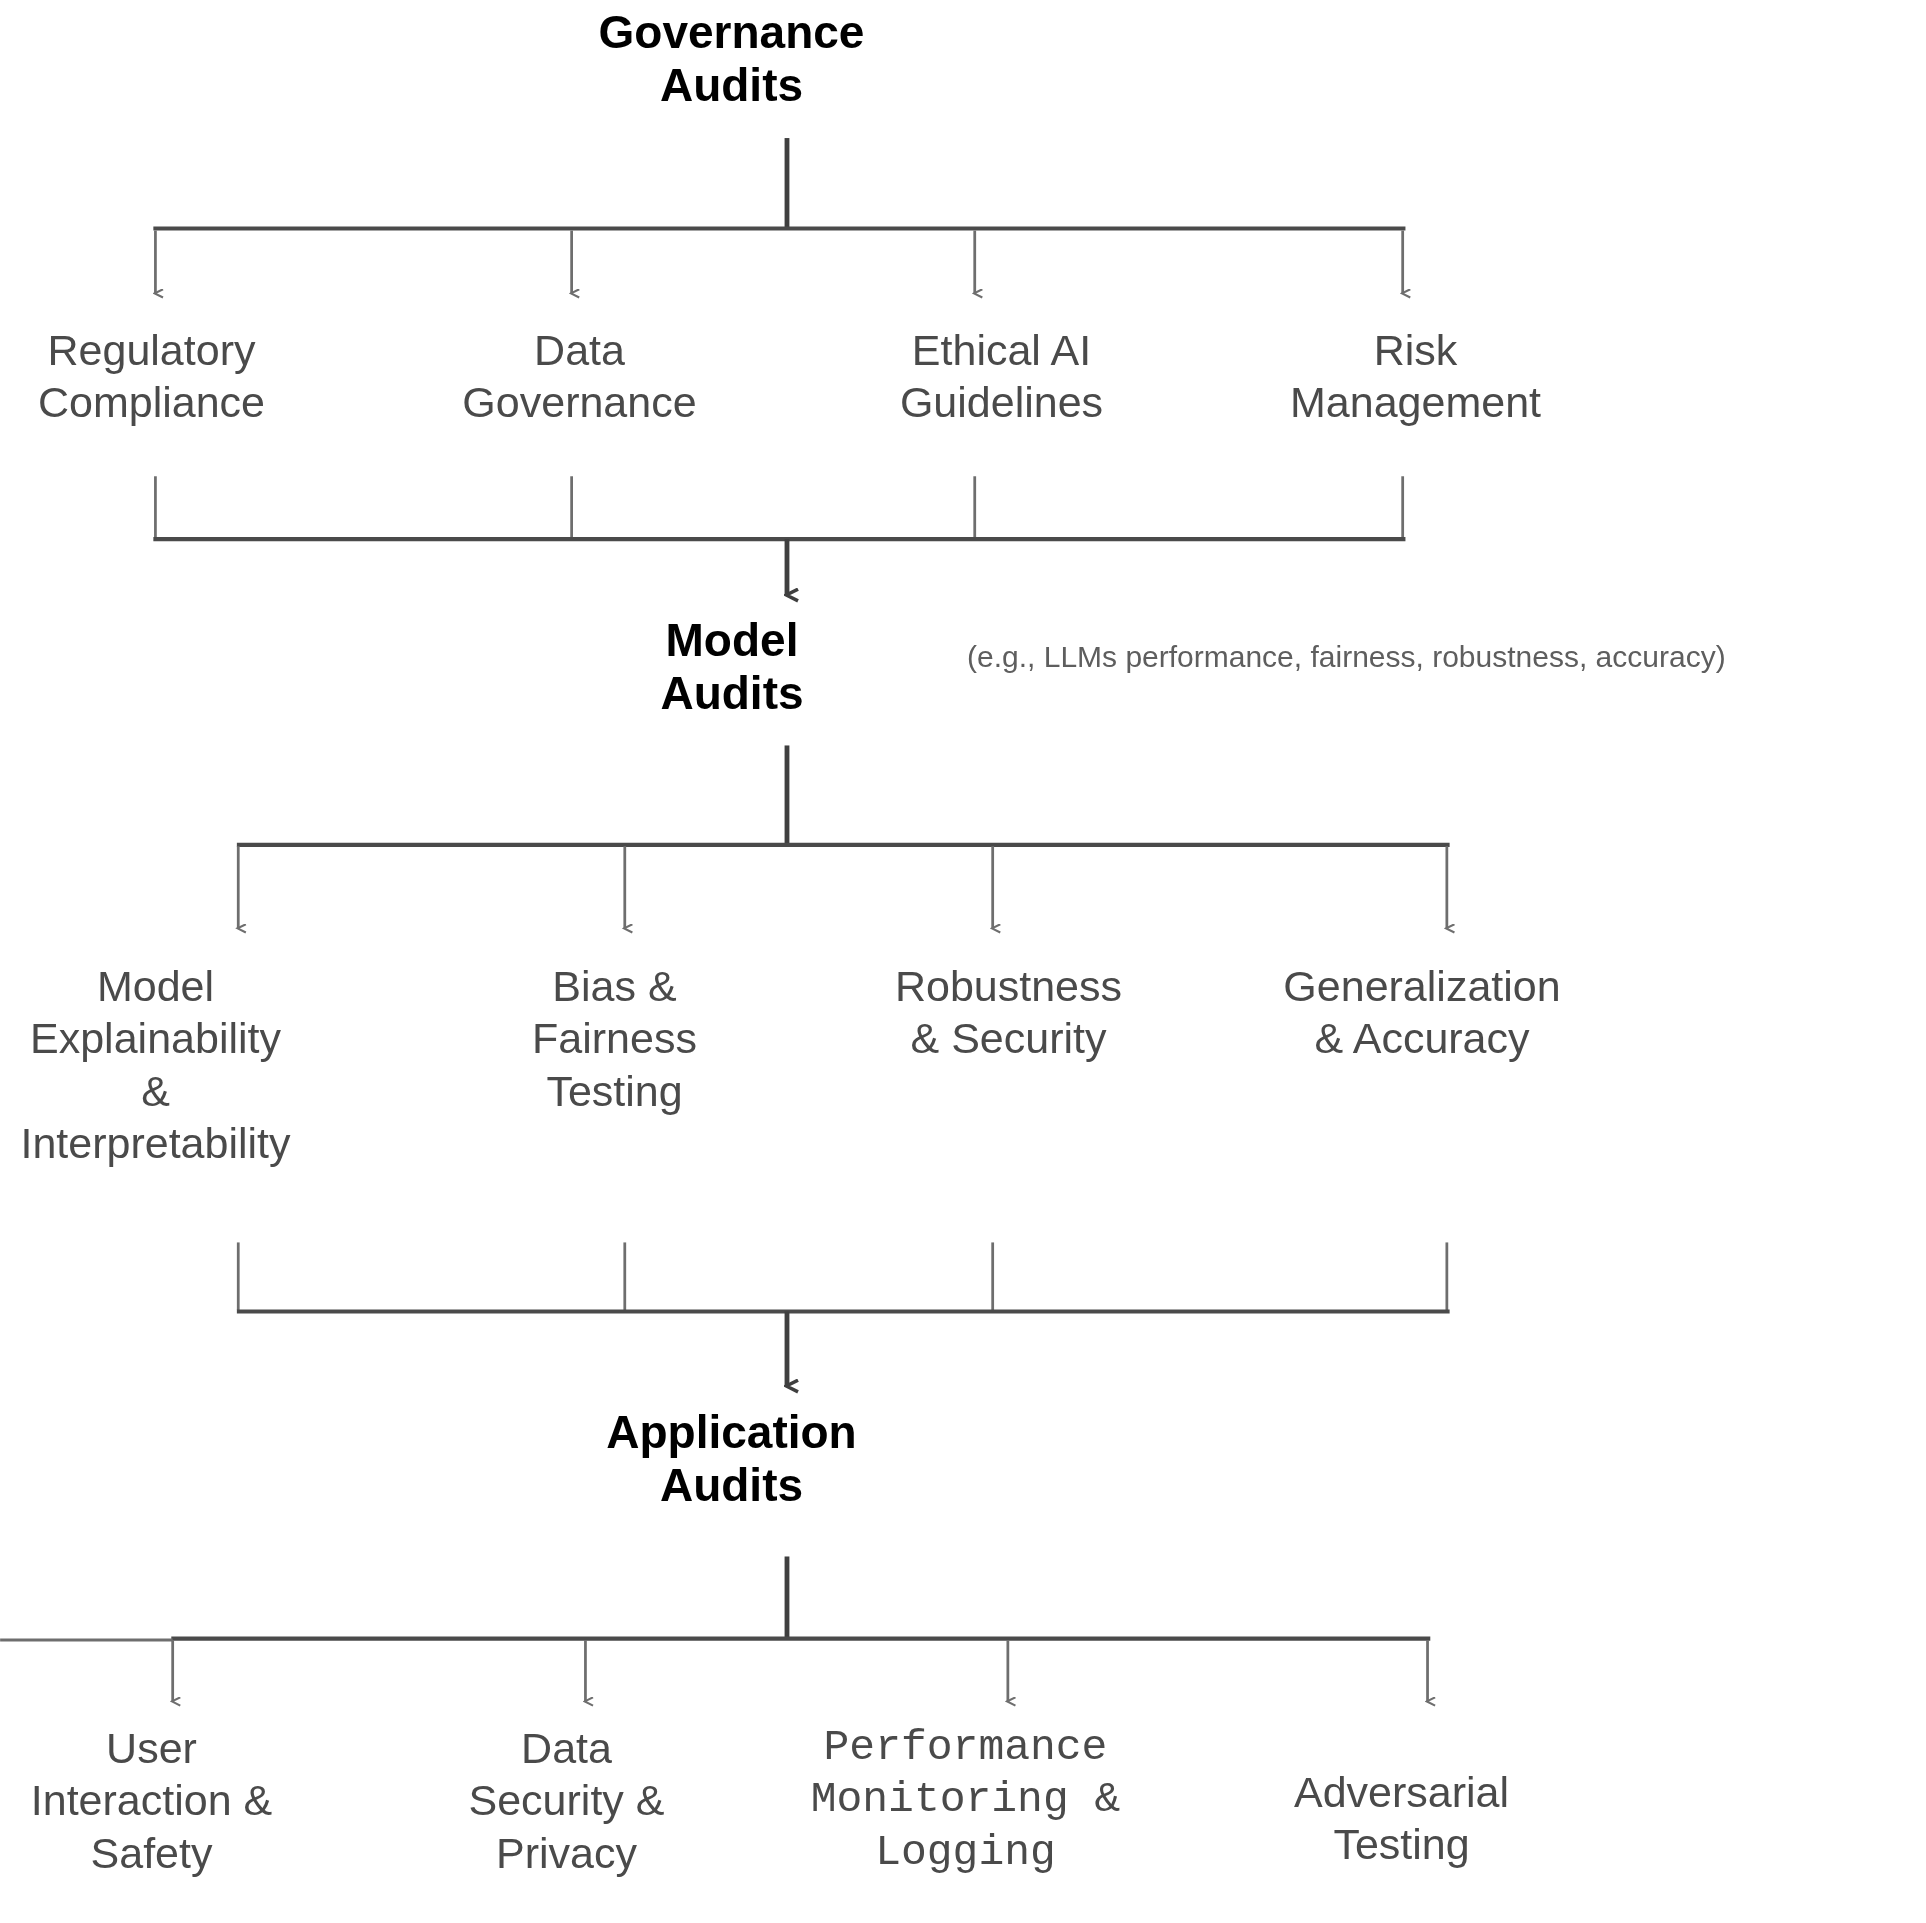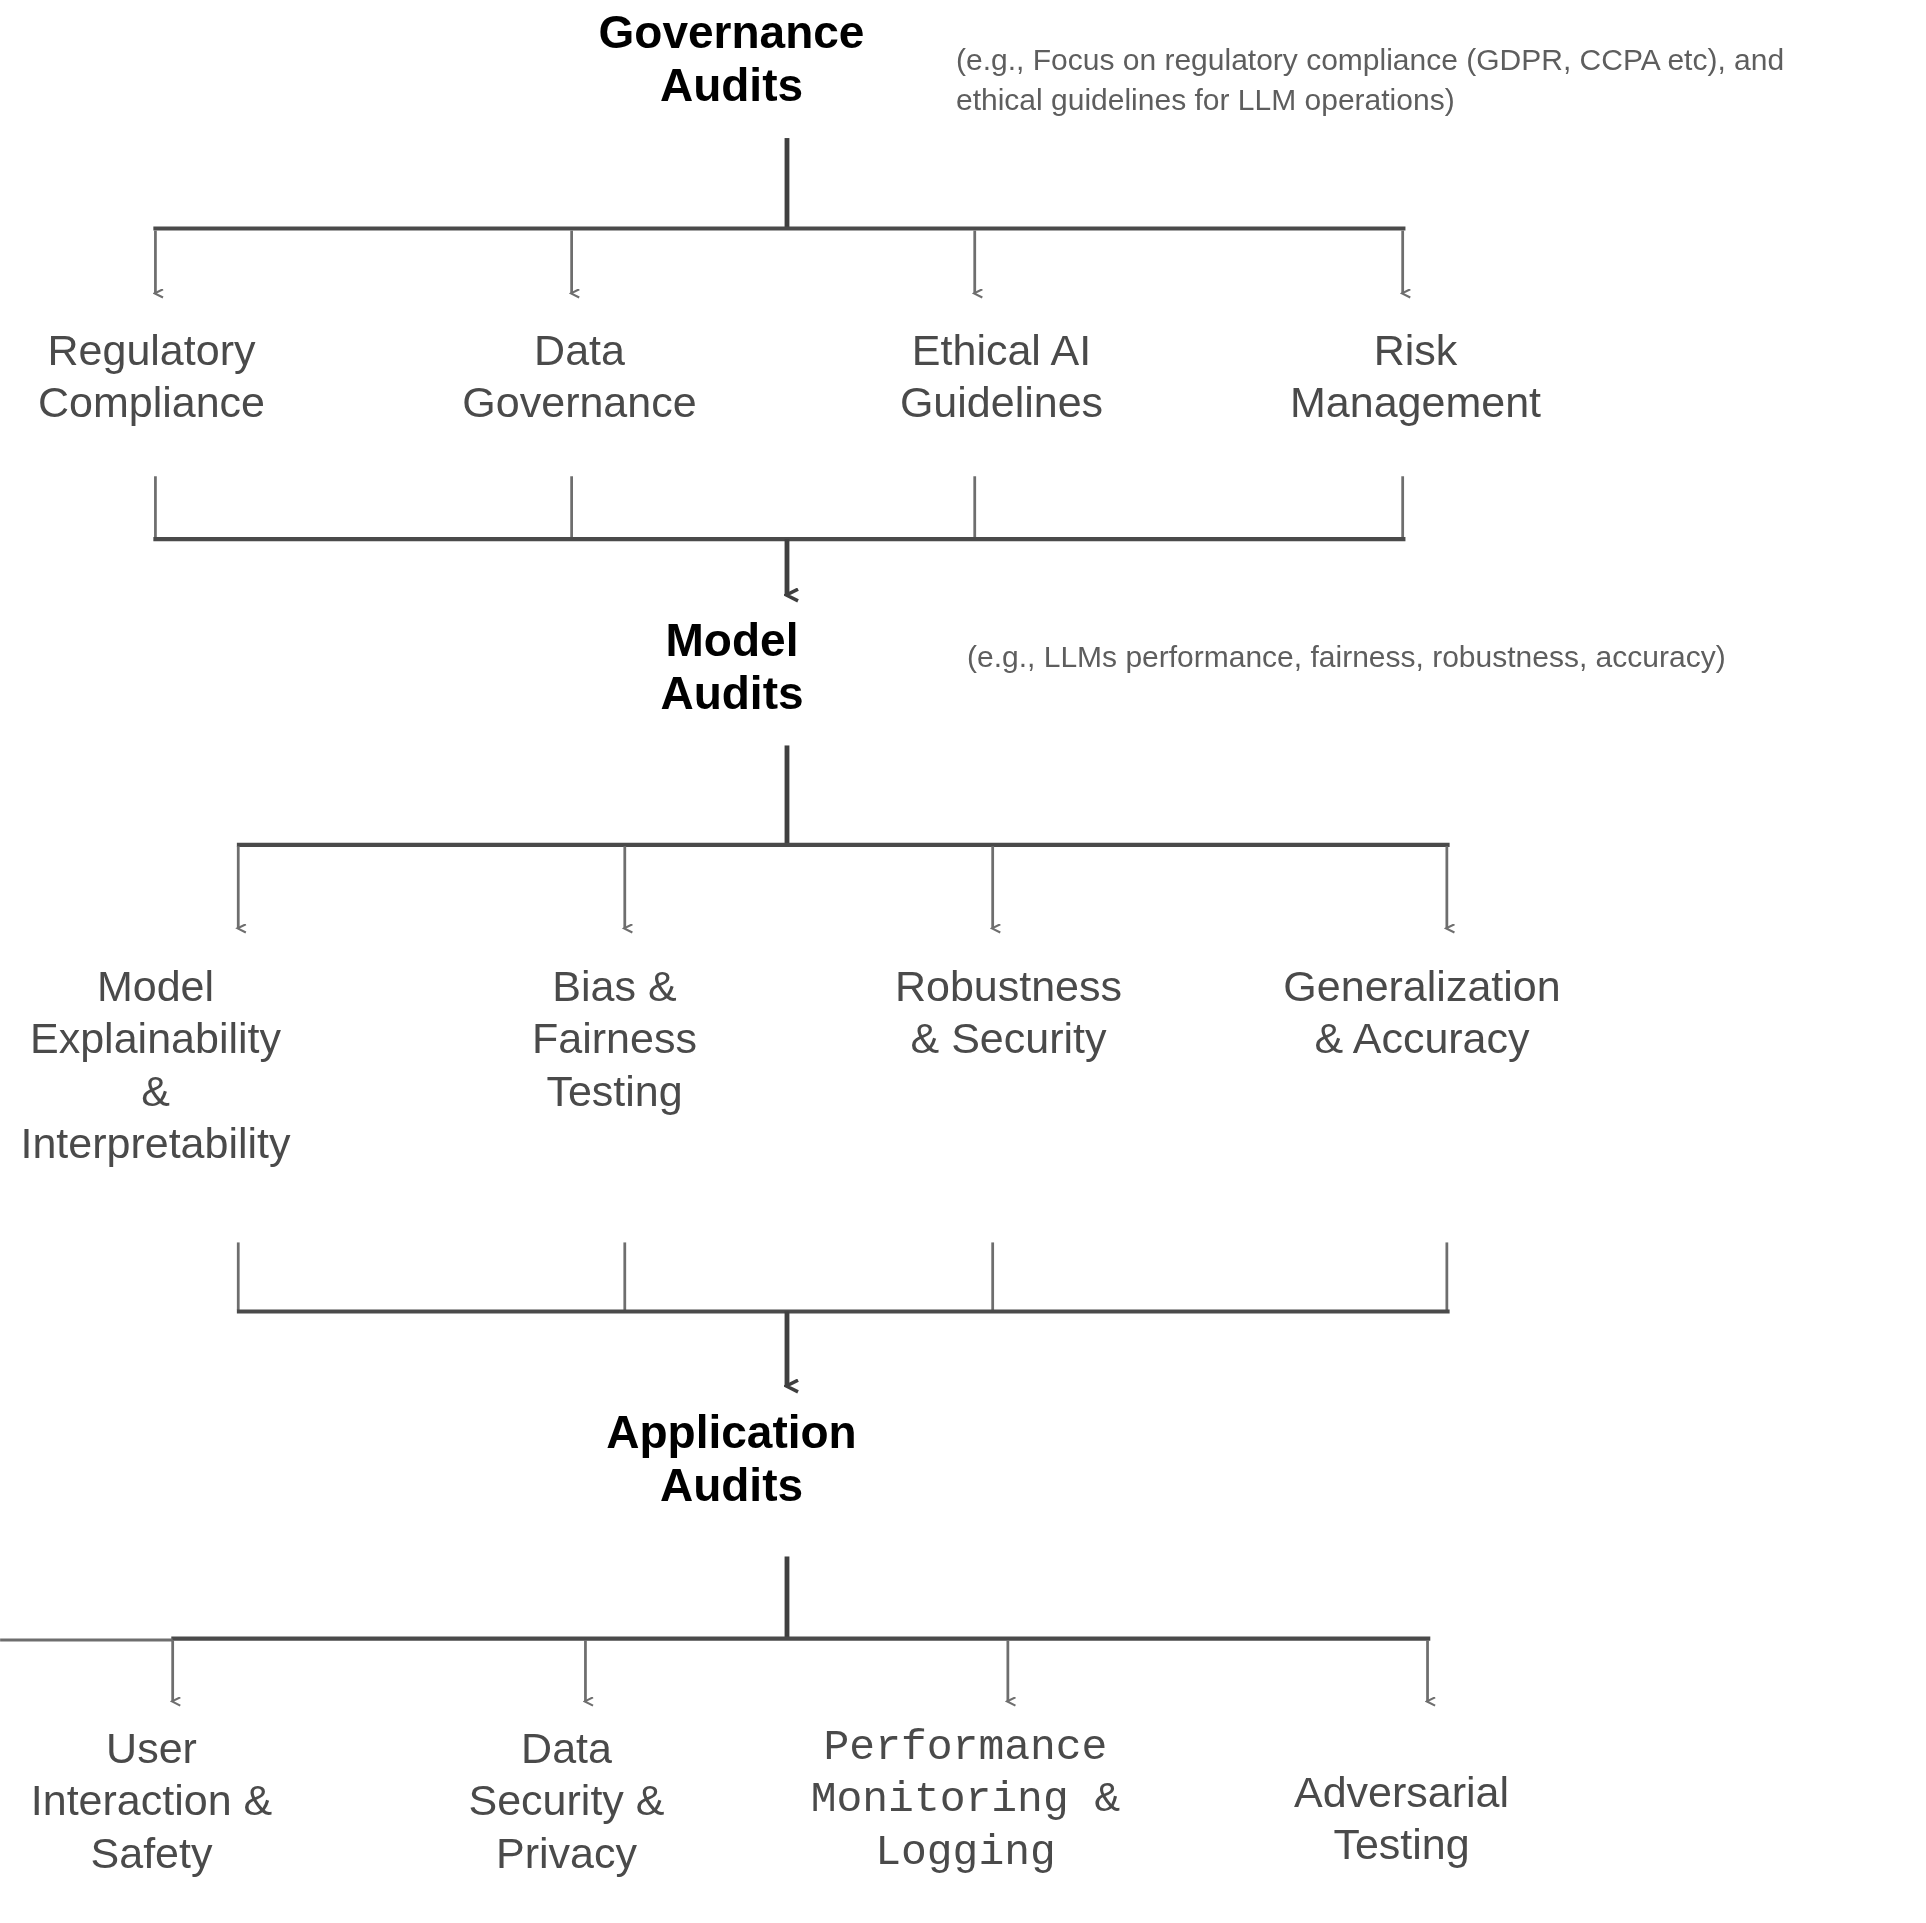--- a/index.html
+++ b/index.html
@@ -143,21 +143,20 @@
       <line x1="250" y1="2376" x2="250" y2="2465" stroke="#6e6e6e" stroke-width="4" marker-end="url(#arrow-thin)"></line>
       <line x1="848" y1="2376" x2="848" y2="2465" stroke="#6e6e6e" stroke-width="4" marker-end="url(#arrow-thin)"></line>
       <line x1="1460" y1="2376" x2="1460" y2="2465" stroke="#6e6e6e" stroke-width="4" marker-end="url(#arrow-thin)"></line>
       <line x1="2068" y1="2376" x2="2068" y2="2465" stroke="#6e6e6e" stroke-width="4" marker-end="url(#arrow-thin)"></line>
     </g>
   </svg>
 
   <div class="section-header" id="hdr-governance">Governance
 Audits</div>
 
-  <div class="section-note" id="note-governance">(e.g., Focus on regulatory compliance (GDPR, CCPA etc), and ethical guidelines for LLM operations)</div>
 
   <div class="leaf-node" id="leaf-g-0">Regulatory
 Compliance</div>
   <div class="leaf-node" id="leaf-g-1">Data
 Governance</div>
   <div class="leaf-node" id="leaf-g-2">Ethical AI
 Guidelines</div>
   <div class="leaf-node" id="leaf-g-3">Risk
 Management</div>
 

